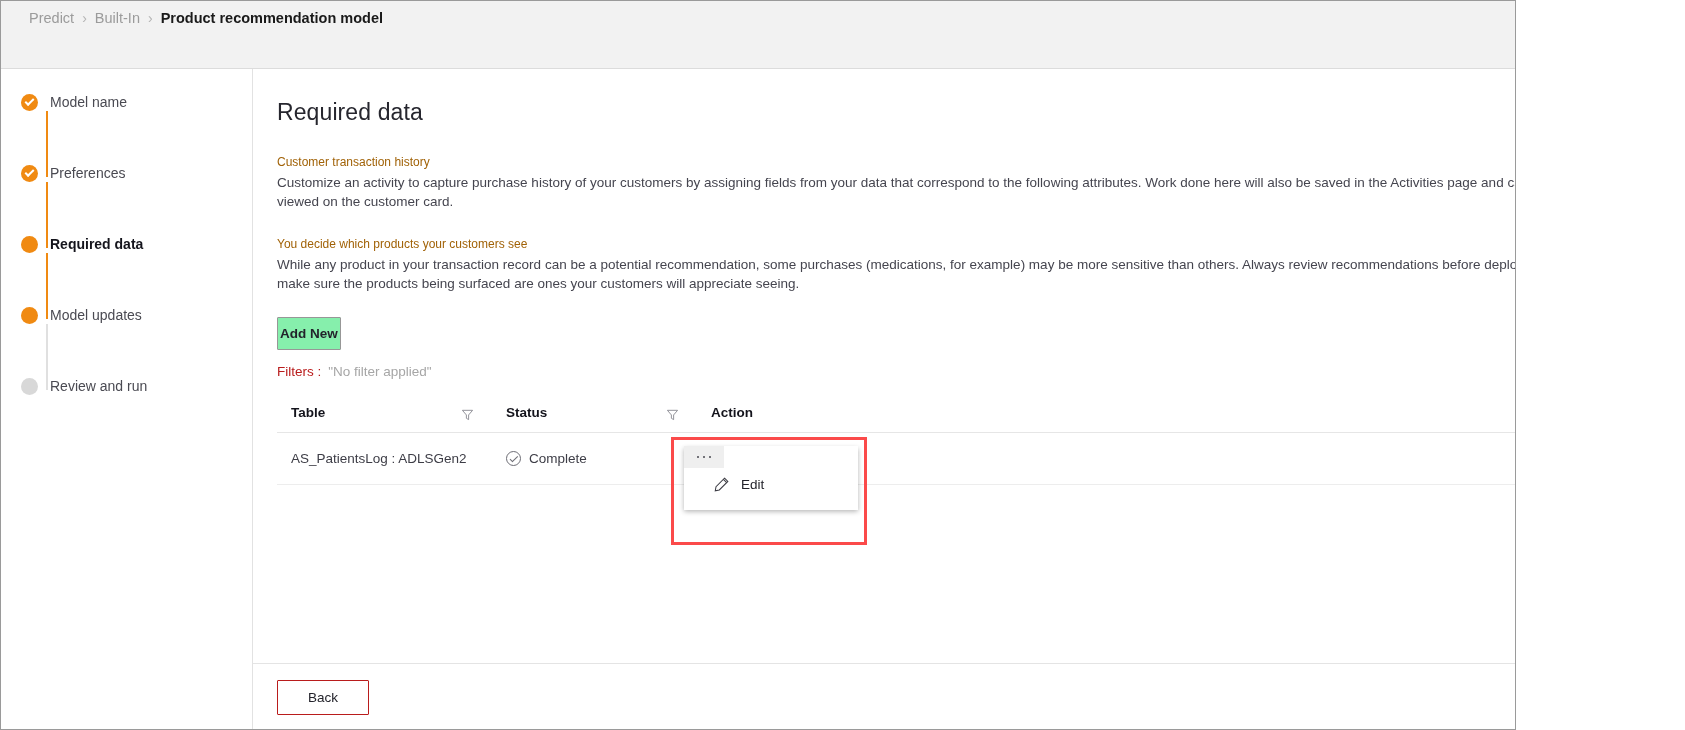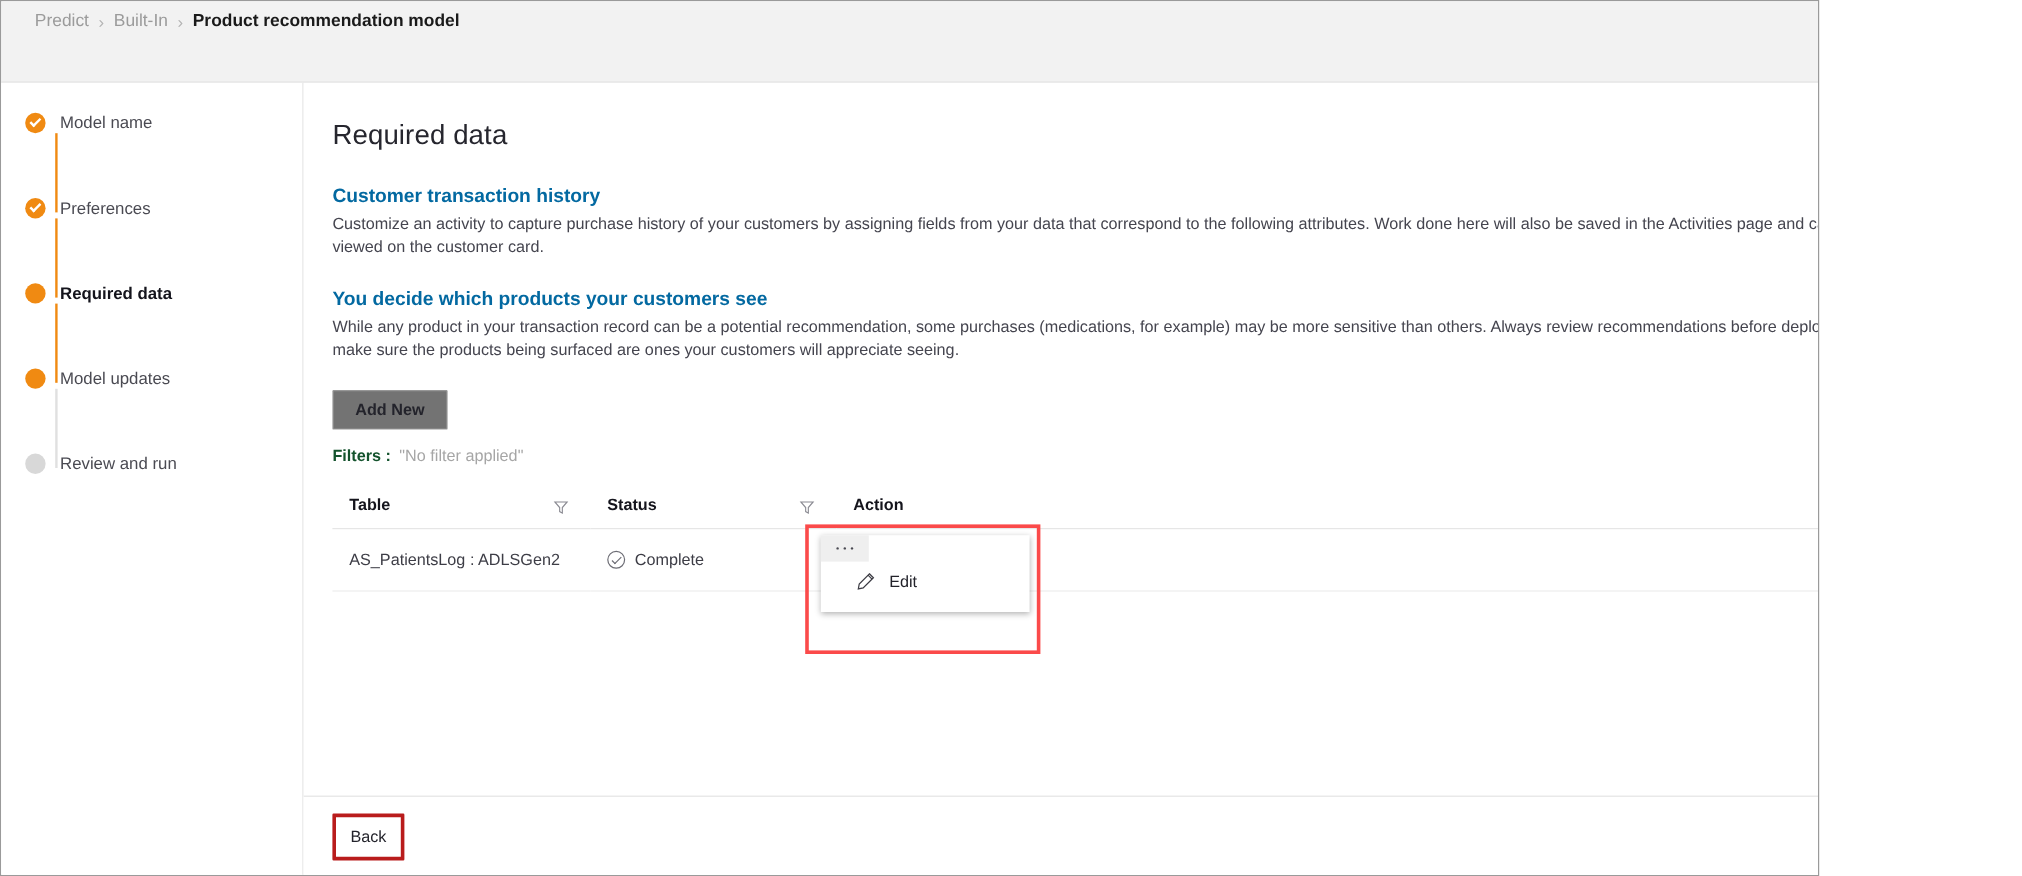--- a/index.html
+++ b/index.html
@@ -144,54 +144,54 @@
 
   h1.page-title {
     font-size: 23px;
     font-weight: normal;
     color: #26262e;
     letter-spacing: 0.1px;
     margin-bottom: 29px;
   }
 
   .section-head {
-    font-size: 16px;
-    font-weight: bold;
-    color: #0369a1;
+    font-size: 12px;
+    font-weight: normal;
+    color: #a16207;
     margin-bottom: 4px;
   }
   .section-body {
     font-size: 13.5px;
     color: #45454f;
     line-height: 19px;
     max-width: 1300px;
   }
   .section-gap { height: 26px; }
 
   .btn-addnew {
     margin-top: 24px;
     display: inline-block;
-    padding: 8px 18px;
-    background: #737373;
+    padding: 8px 2px;
+    background: #86efac;
     border: 1px solid #979797;
     font-size: 13.5px;
     font-weight: bold;
     color: #23232b;
     cursor: pointer;
     border-radius: 1px;
   }
 
   .filters-row {
     margin-top: 14px;
     font-size: 13.5px;
     display: flex;
     align-items: baseline;
     gap: 7px;
   }
-  .filters-label { font-weight: bold; color: #14532d; }
+  .filters-label { font-weight: normal; color: #b91c1c; }
   .filters-value { color: #a6a6a6; }
 
   
   .data-table {
     margin-top: 20px;
     width: 1290px;
     border-collapse: collapse;
     font-size: 13.5px;
   }
   .data-table th {
@@ -333,24 +333,24 @@
     border: none;
     font-size: 14px;
     font-weight: bold;
     padding: 10px 22px;
     cursor: pointer;
     font-family: "Liberation Sans", sans-serif;
     border-radius: 1px;
   }
   .btn-back {
     background: #ffffff;
-    border: 3px solid #b91c1c;
+    border: 1px solid #b91c1c;
     font-size: 13.5px;
     color: #23232b;
-    padding: 9px 12px;
+    padding: 9px 30px;
     cursor: pointer;
     font-family: "Liberation Sans", sans-serif;
     border-radius: 1px;
   }
 </style>
 </head>
 <body>
 
 <div class="app-frame">
 

